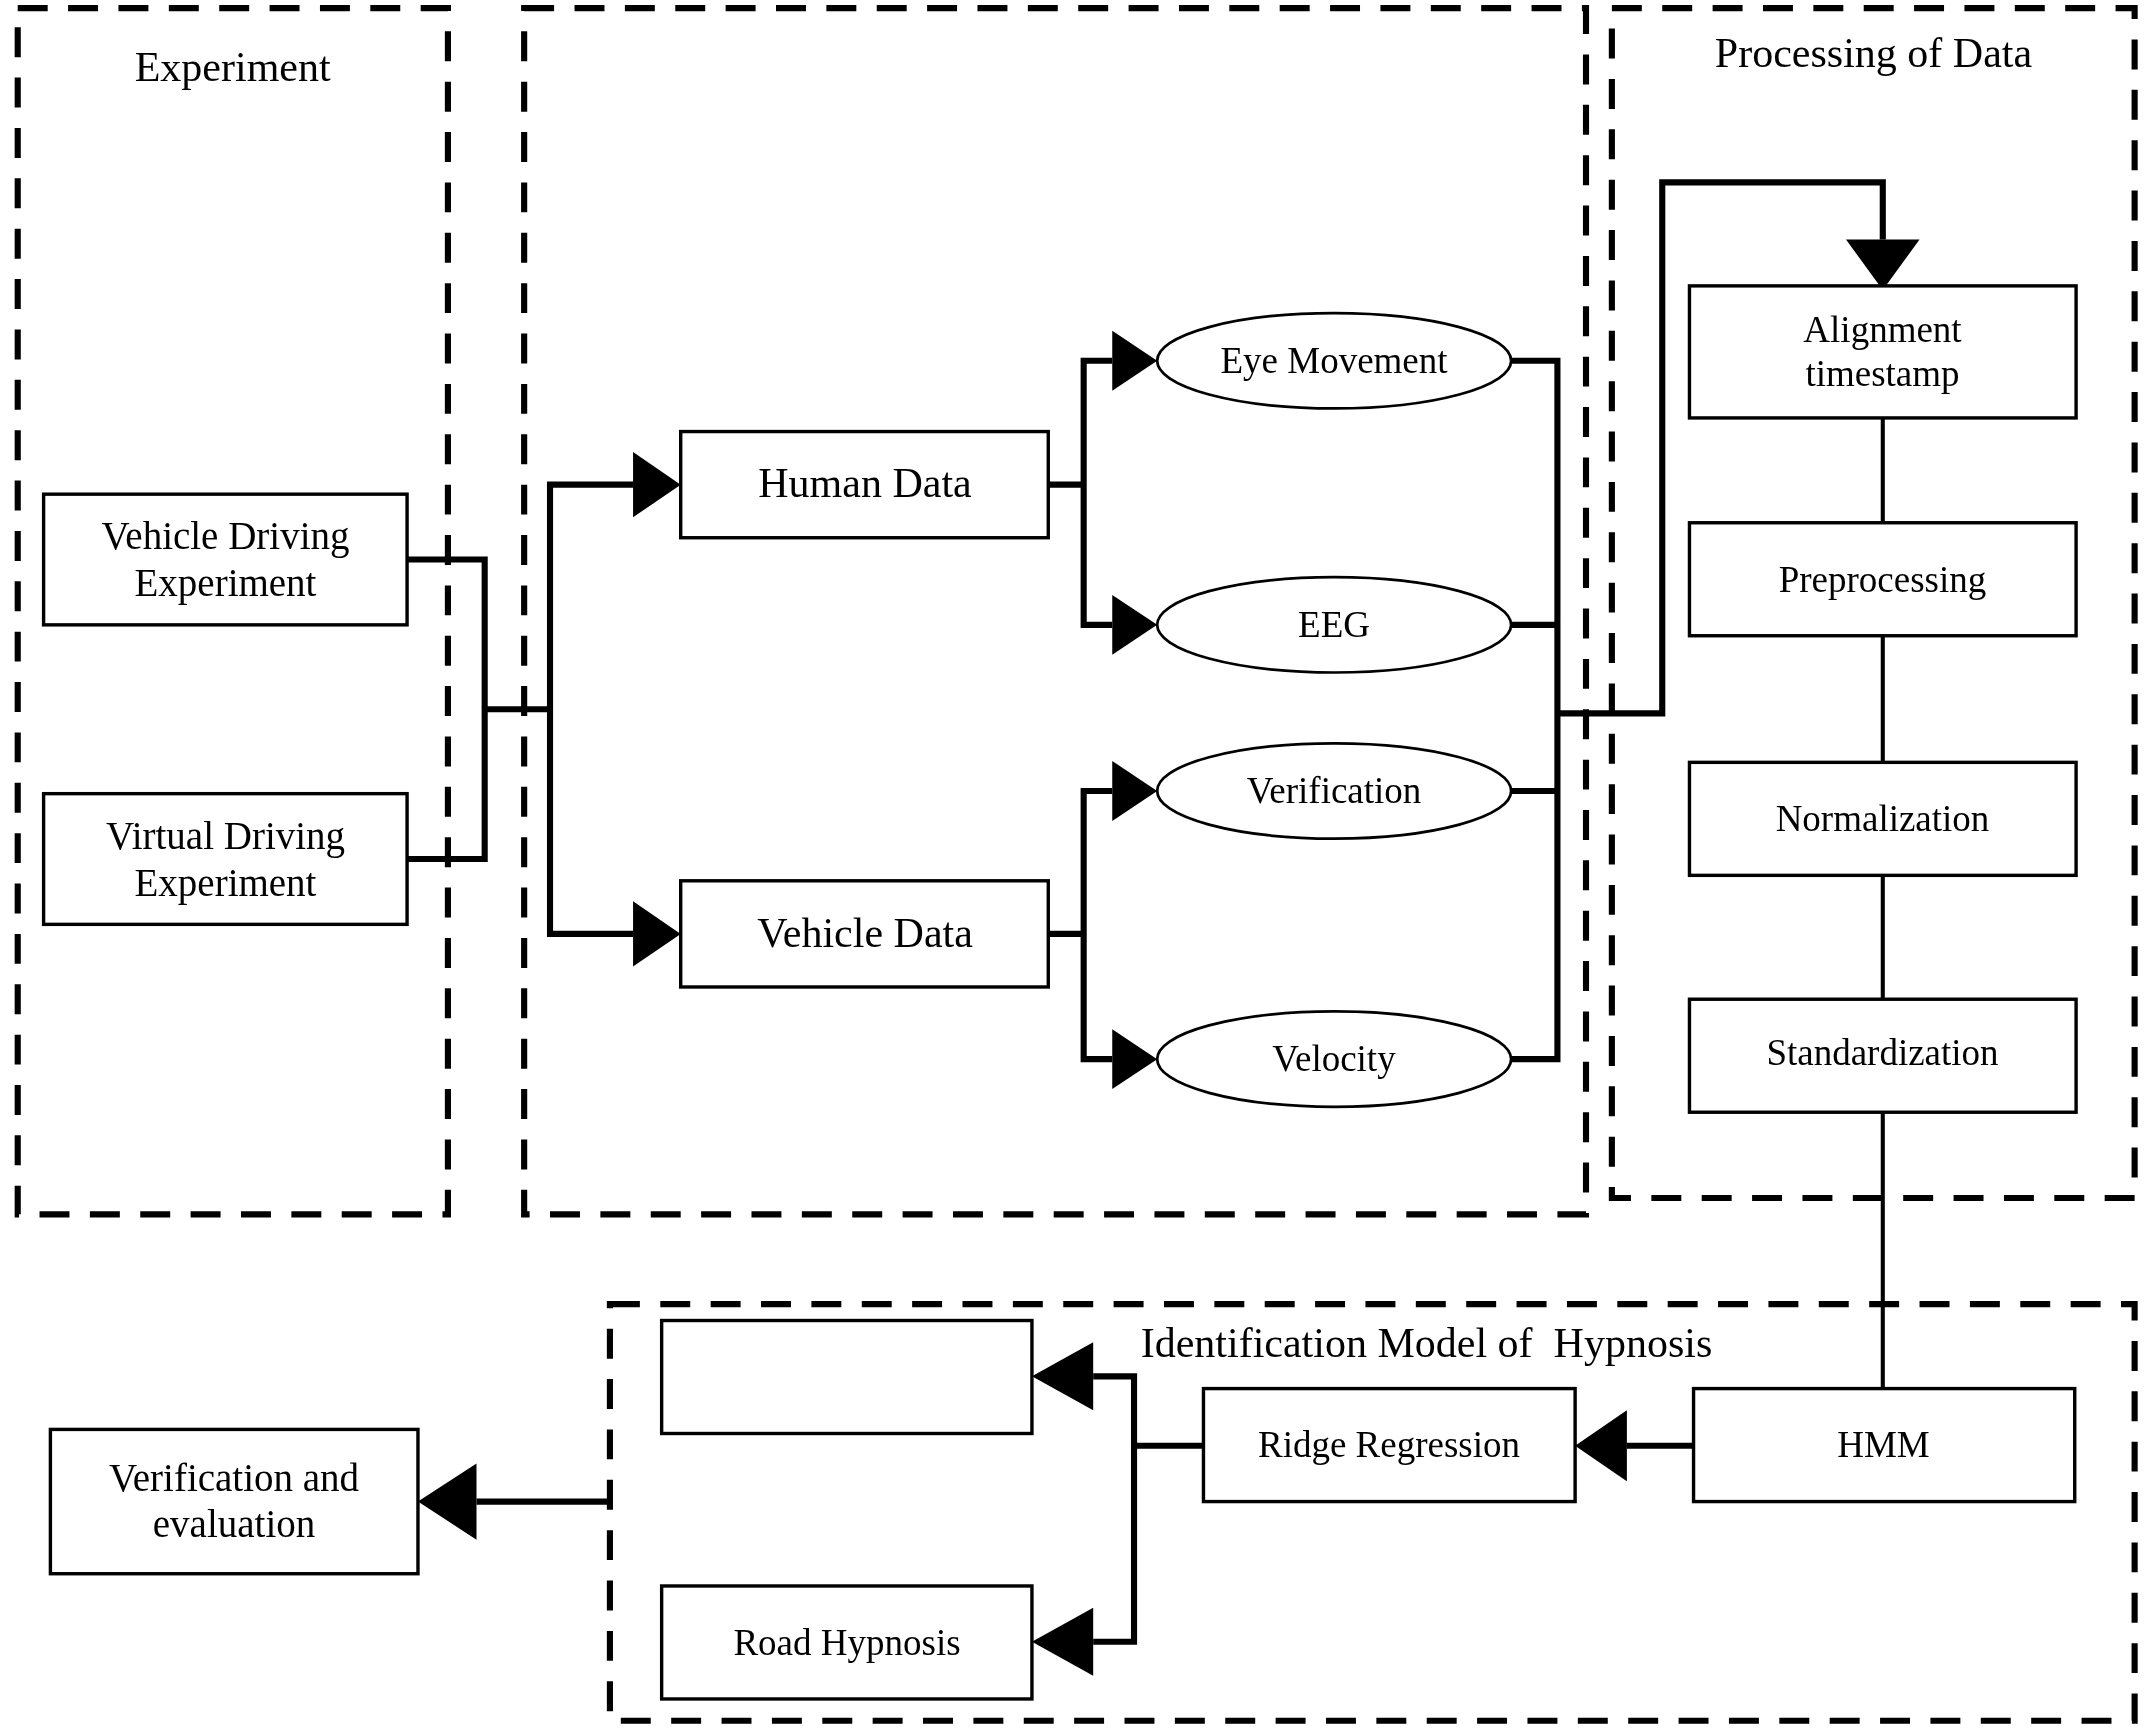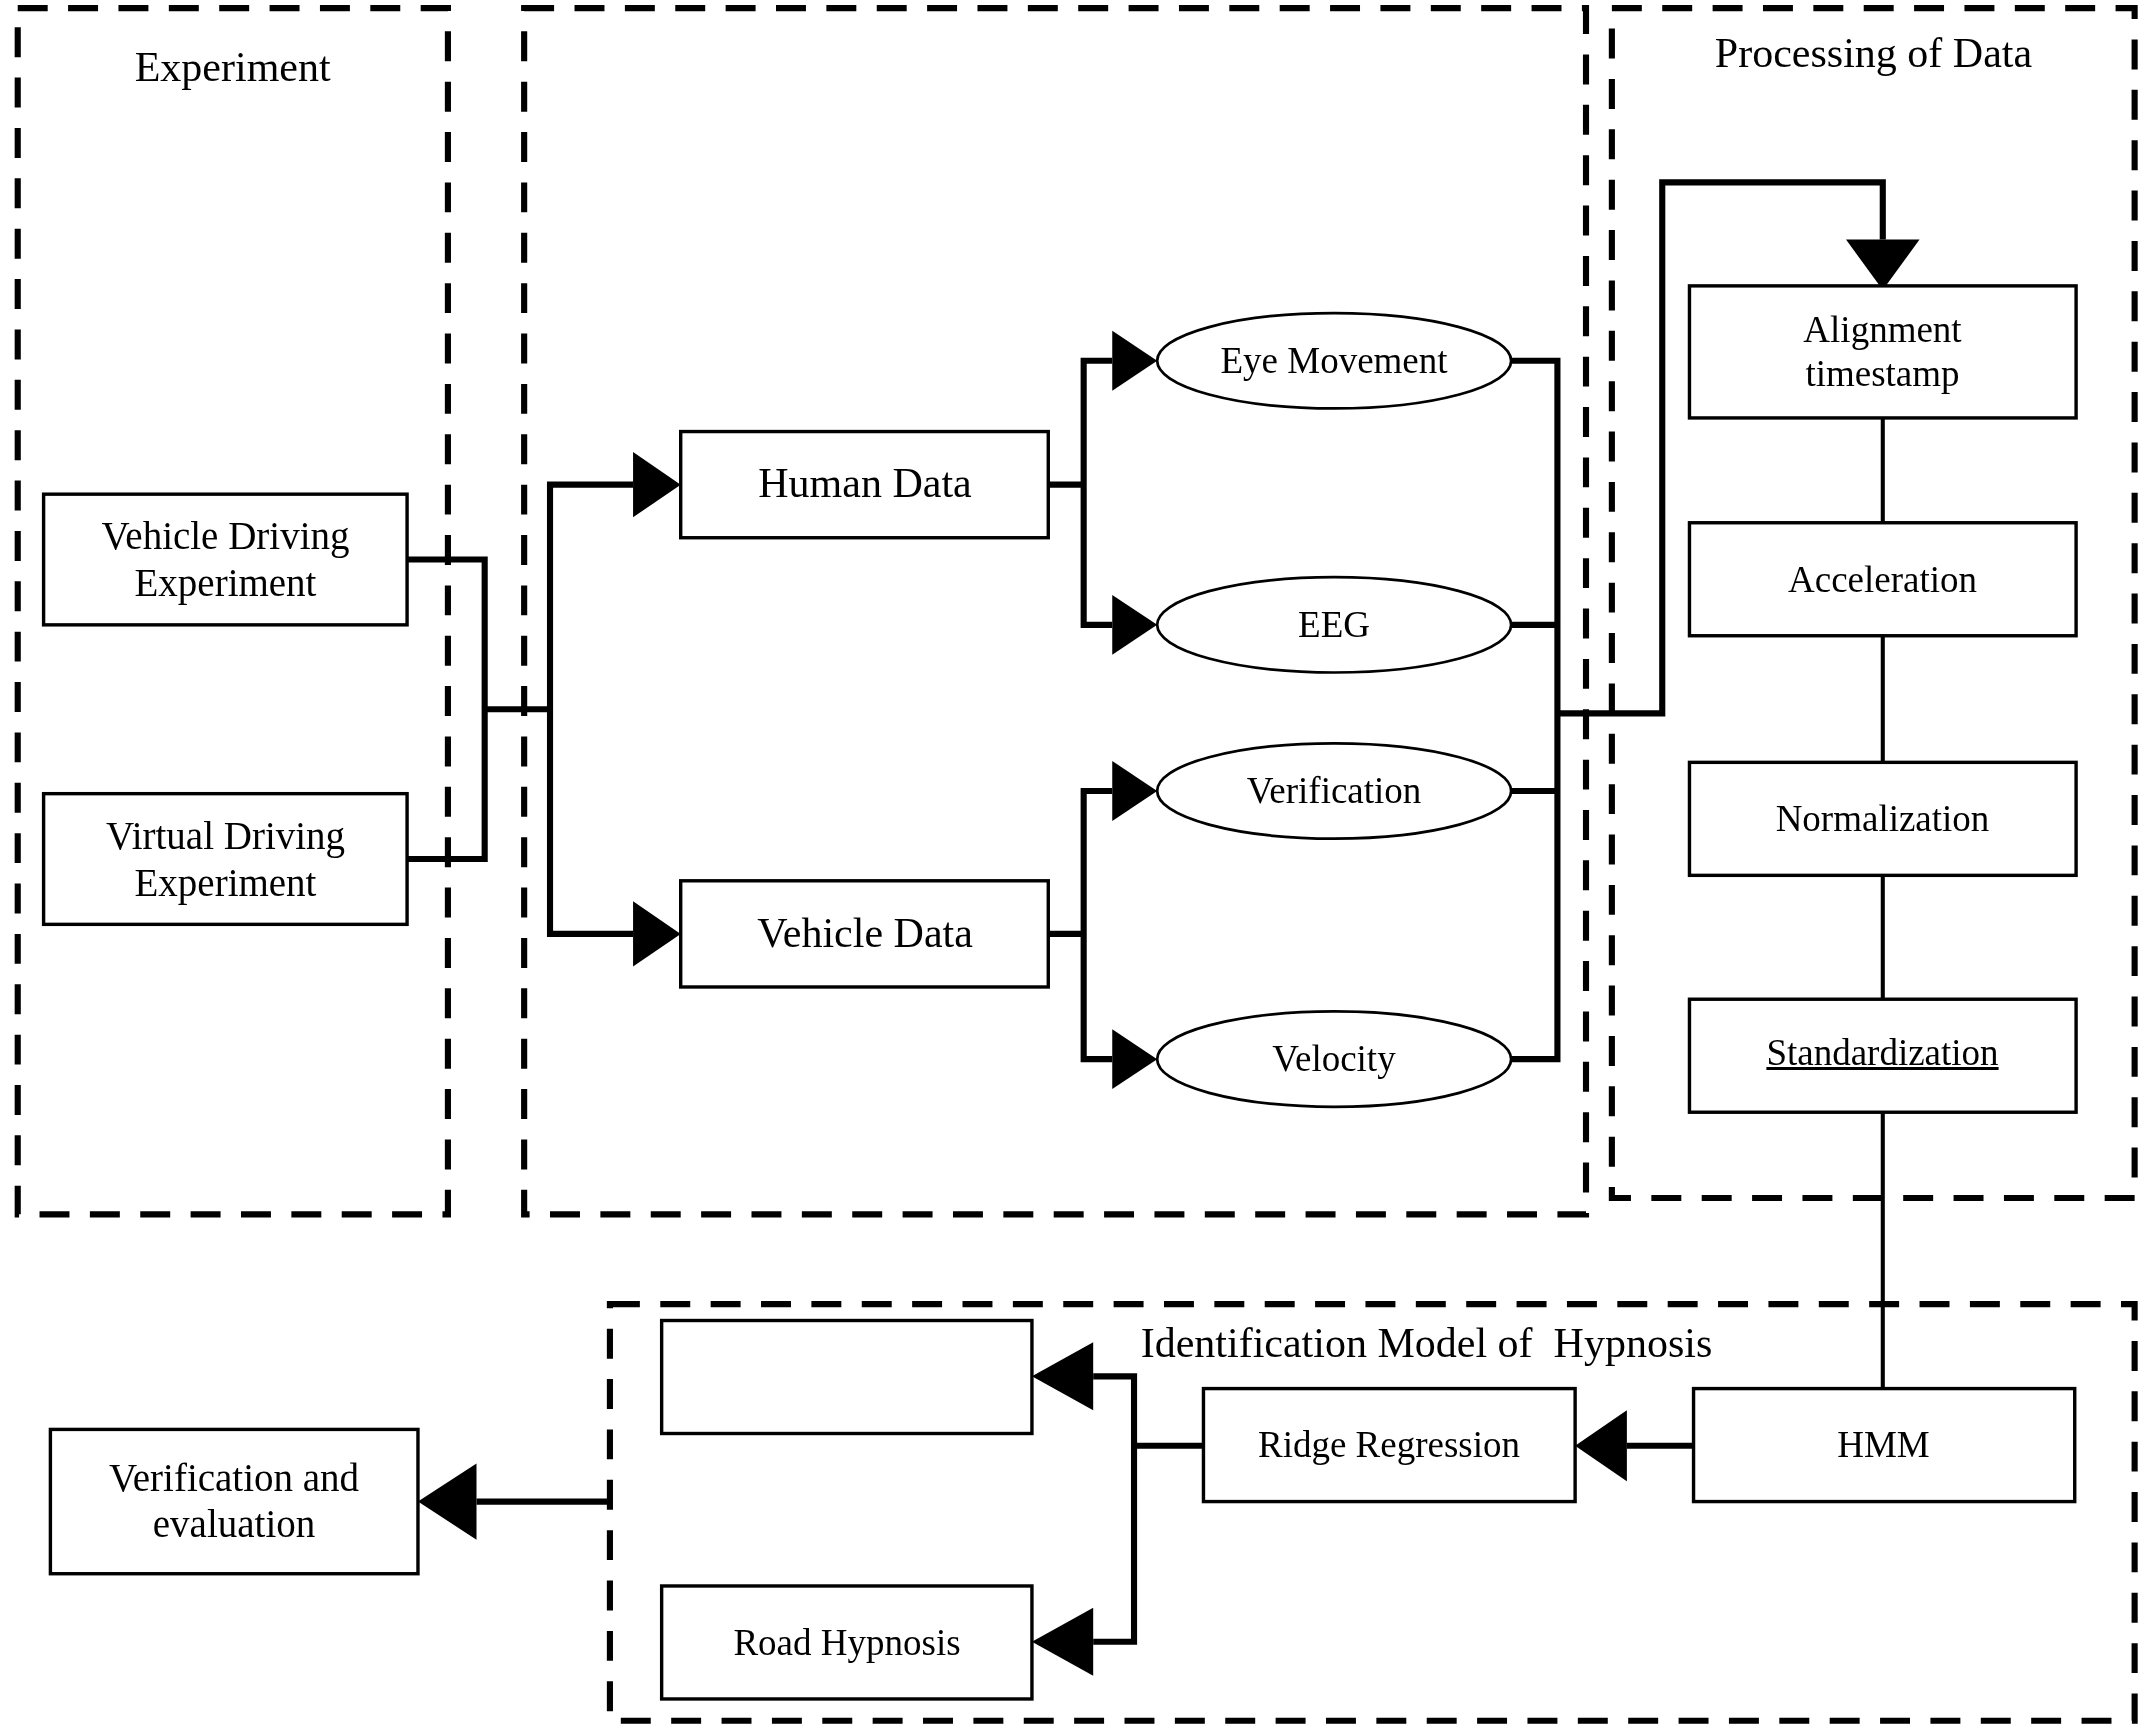--- a/index.html
+++ b/index.html
@@ -113,25 +113,25 @@
 
   <div class="lbl nodemed" style="left:1157px;top:577px;width:354px;height:95px;">EEG</div>
 
   <div class="lbl nodemed" style="left:1157px;top:743px;width:354px;height:95px;">Verification</div>
 
   <div class="lbl nodemed" style="left:1157px;top:1011px;width:354px;height:95px;">Velocity</div>
 
   <div class="lbl nodemed" style="left:1689px;top:286px;width:387px;height:132px;">Alignment
 timestamp</div>
 
-  <div class="lbl nodemed" style="left:1689px;top:523px;width:387px;height:113px;">Acceleration</div>
+  <div class="lbl nodemed" style="left:1689px;top:523px;width:387px;height:113px;">Preprocessing</div>
 
   <div class="lbl nodemed" style="left:1689px;top:762px;width:387px;height:113px;">Normalization</div>
 
-  <div class="lbl nodemed" style="left:1689px;top:999px;width:387px;height:108px;text-decoration:underline;">Standardization</div>
+  <div class="lbl nodemed" style="left:1689px;top:999px;width:387px;height:108px;">Standardization</div>
 
   <div class="lbl nodemed" style="left:1693px;top:1388px;width:381px;height:113px;">HMM</div>
 
   <div class="lbl nodemed" style="left:1203px;top:1388px;width:372px;height:113px;">Ridge Regression</div>
 
 
   <div class="lbl nodesm" style="left:50px;top:1429px;width:368px;height:144px;">Verification and
 evaluation</div>
 
   <div class="lbl nodemed" style="left:662px;top:1586px;width:370px;height:113px;">Road Hypnosis</div>

